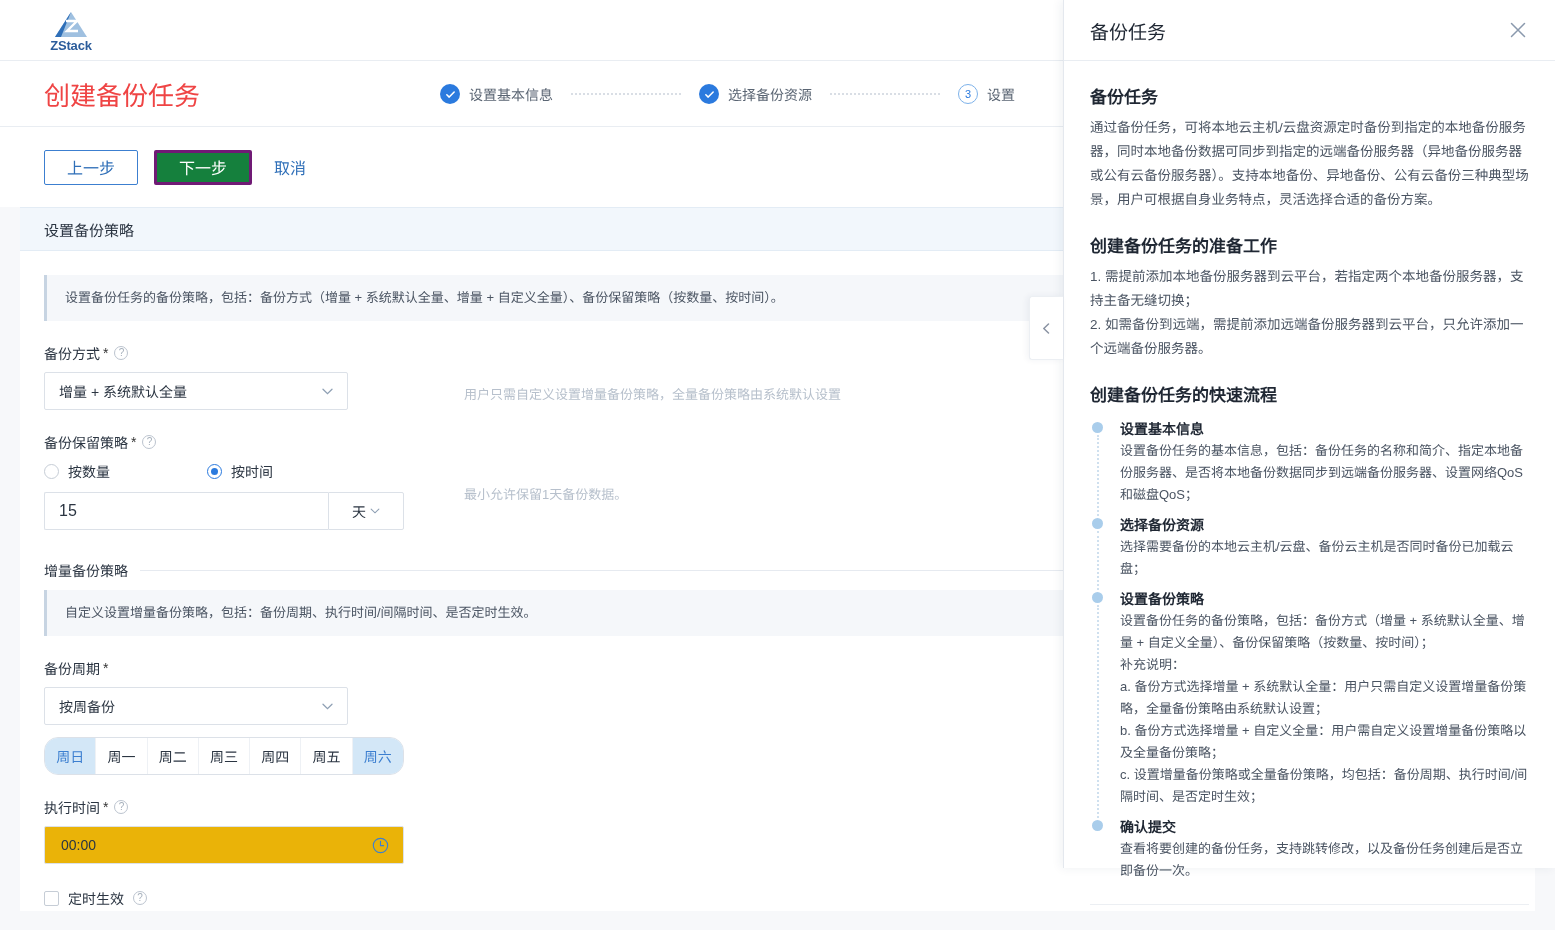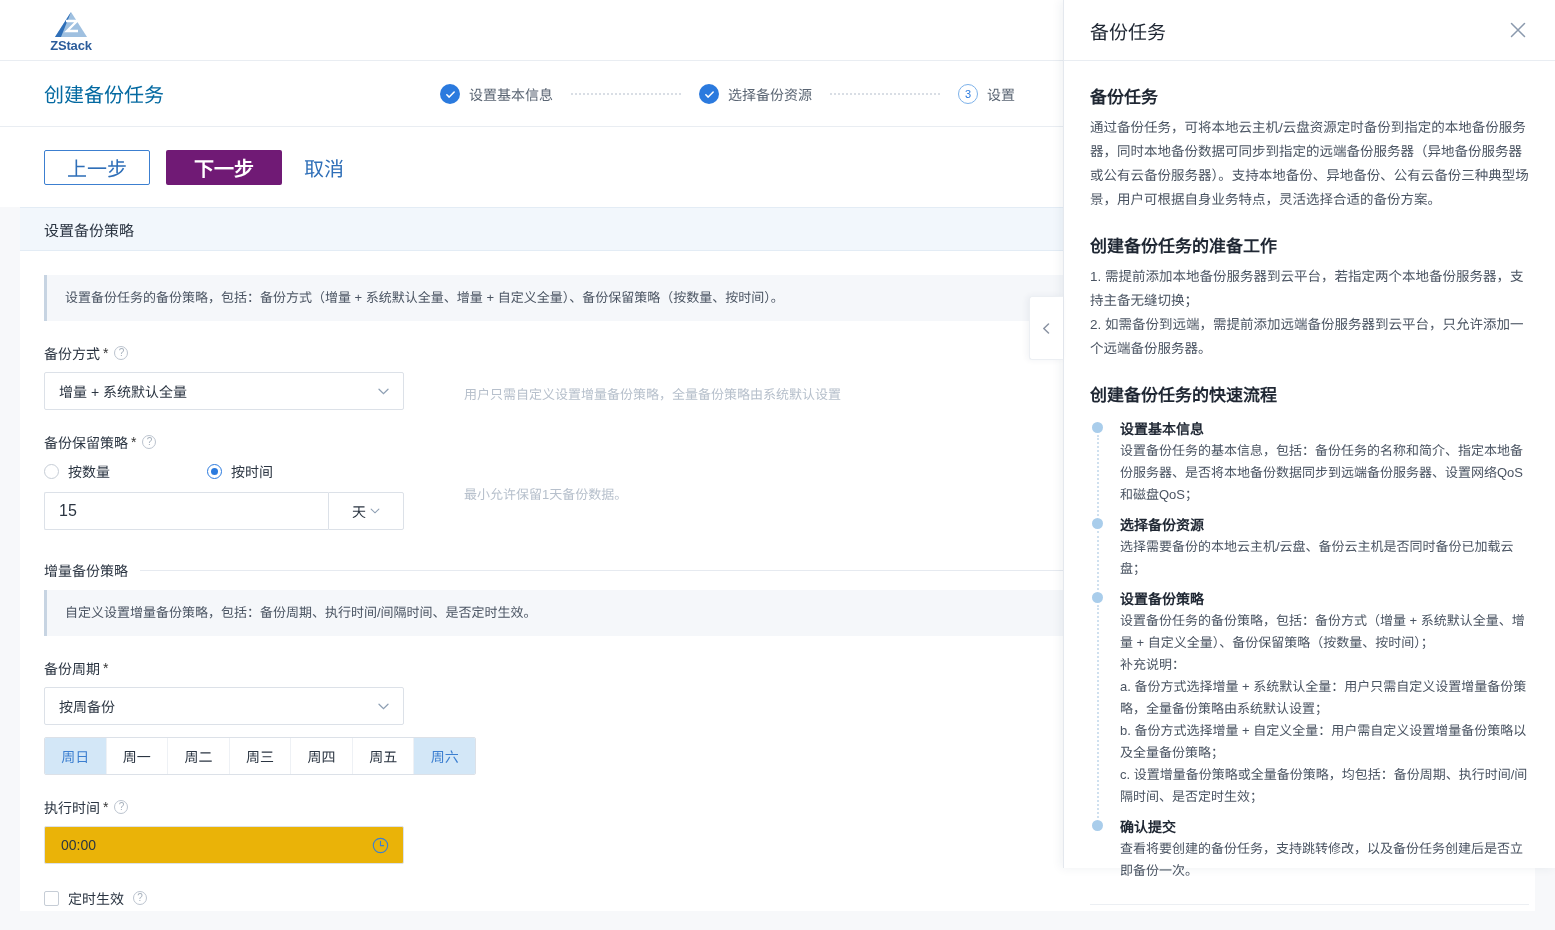--- a/index.html
+++ b/index.html
@@ -75,22 +75,22 @@
     width: 1555px; height: 66px;
     background: #ffffff;
     border-bottom: 1px solid #e9edf2;
     box-sizing: border-box;
     display: flex;
     align-items: center;
   }
   .page-title {
     position: absolute;
     left: 44px;
-    font-size: 20px;
-    color: #0369a1;
+    font-size: 26px;
+    color: #ef4444;
     font-weight: normal;
     text-align: center;
   }
   .steps {
     position: absolute;
     left: 440px;
     top: 0;
     height: 66px;
     display: flex;
     align-items: center;
@@ -128,41 +128,40 @@
     background: #ffffff;
     display: flex;
     align-items: center;
     padding-left: 44px;
     box-sizing: border-box;
     gap: 16px;
   }
   .btn {
     height: 35px;
     padding: 0 22px;
-    font-size: 20px;
+    font-size: 16px;
     border-radius: 2px;
     cursor: pointer;
     display: inline-flex;
     align-items: center;
     justify-content: center;
     font-family: inherit;
     box-sizing: border-box;
   }
   .btn-default {
     background: #ffffff;
     border: 1px solid #3c7fd0;
     color: #2f6fb8;
     min-width: 78px;
   }
   .btn-primary {
-    background: #701a75;
-    border: 6px solid #701a75;
+    background: #15803d;
+    border: 3px solid #701a75;
     color: #ffffff;
     min-width: 78px;
-    font-weight: bold;
   }
   .btn-link {
     background: transparent;
     border: none;
     color: #2f6fb8;
     padding: 0 6px;
   }
 
   
   .section-band {
@@ -218,21 +217,21 @@
     border: 1px solid #bcc4cf;
     color: #a5afbb;
     font-size: 10px;
     line-height: 12px;
     text-align: center;
     display: inline-block;
     cursor: pointer;
     box-sizing: border-box;
   }
   .select-box {
-    width: 360px; height: 38px;
+    width: 304px; height: 38px;
     border: 1px solid #dce1e8;
     border-radius: 2px;
     background: #fff;
     display: flex;
     align-items: center;
     justify-content: space-between;
     padding: 0 14px;
     box-sizing: border-box;
     font-size: 14px;
     color: #2b3542;
@@ -305,23 +304,23 @@
     align-items: center;
     gap: 12px;
     font-size: 14px;
     color: #2b3542;
     margin-bottom: 10px;
   }
   .group-line { flex: 1; height: 1px; background: #e6eaf0; }
 
   .weekdays {
     display: flex;
-    width: 432px;
+    width: 360px;
     border: 1px solid #dce1e8;
-    border-radius: 2px;
+    border-radius: 14px;
     overflow: hidden;
     margin-top: 12px;
     box-sizing: border-box;
   }
   .day {
     flex: 1;
     height: 36px;
     display: flex; align-items: center; justify-content: center;
     font-size: 14px;
     color: #2b3542;

